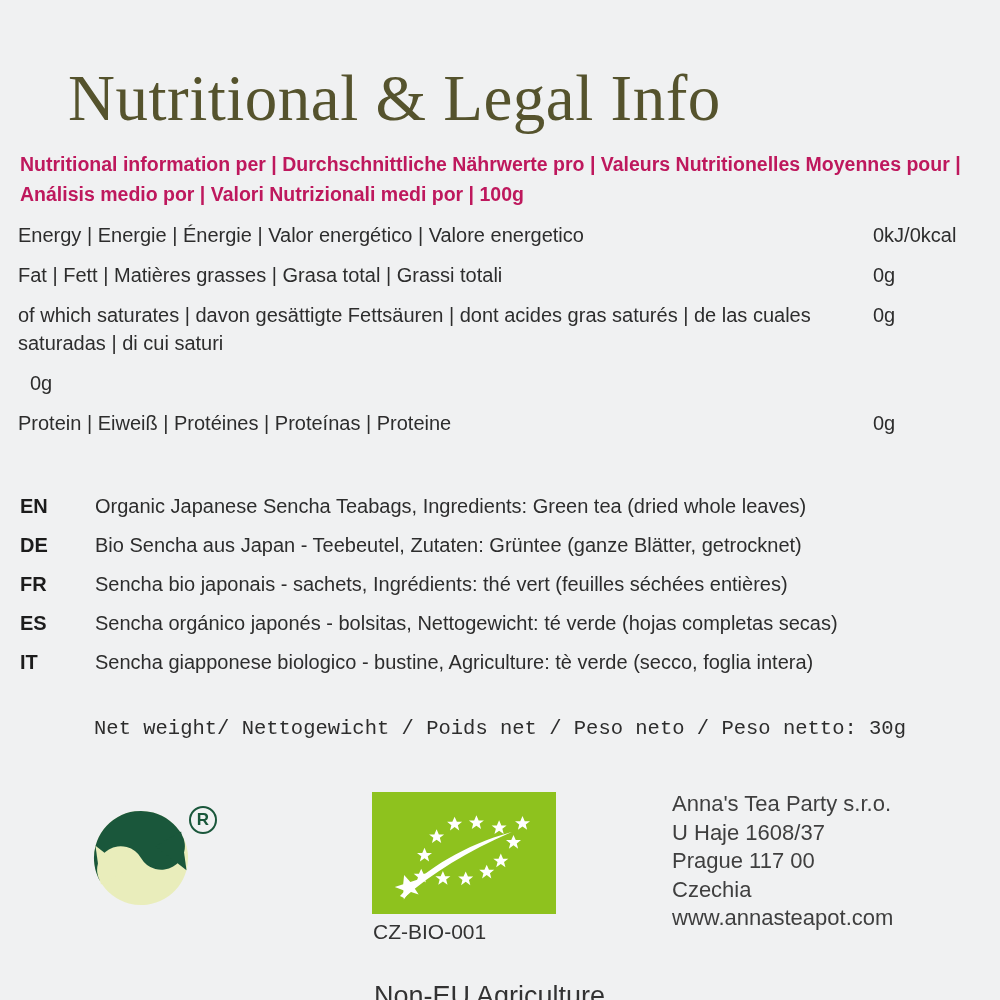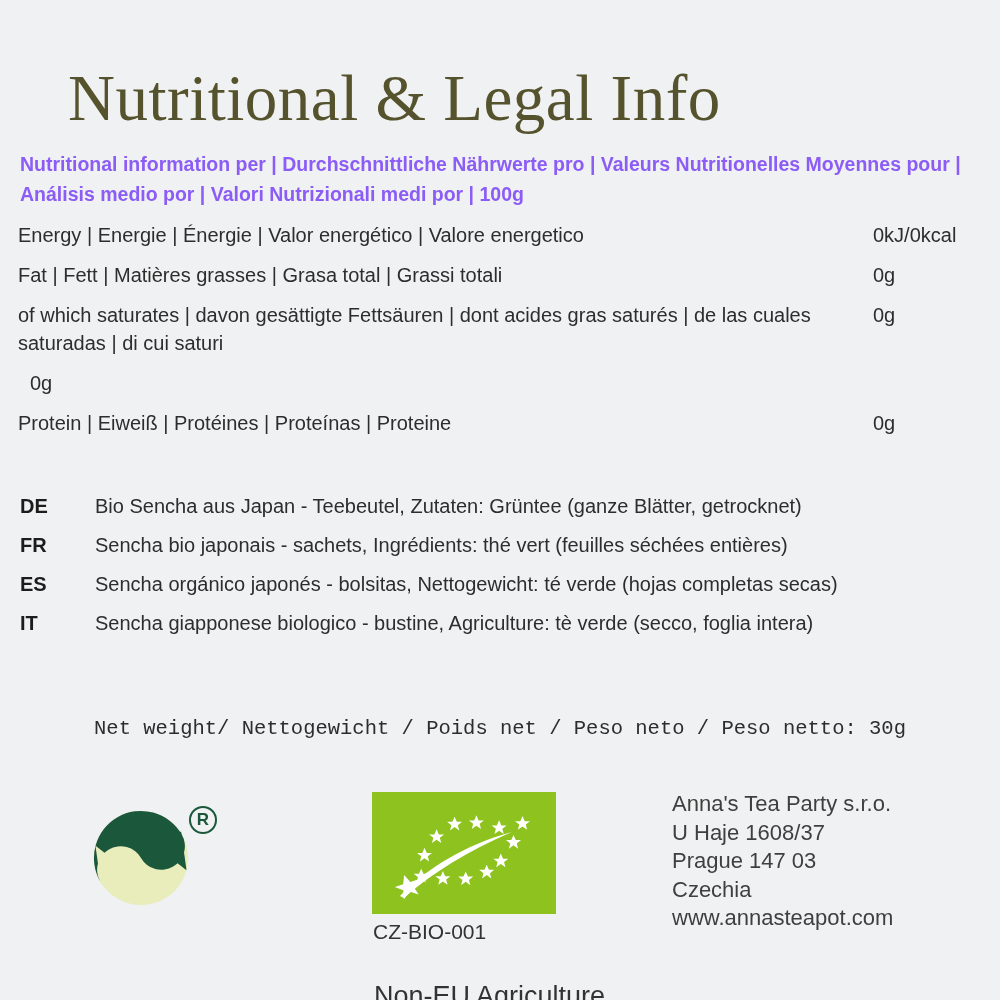--- a/index.html
+++ b/index.html
@@ -10,21 +10,21 @@
     color:#2d2d2d;
   }
   .title{
     position:absolute;left:52px;top:47px;margin:16px;
     font-family:"Liberation Serif", serif;
     font-weight:400;font-size:65px;line-height:70px;
     color:#55532d;letter-spacing:0.5px;white-space:nowrap;
   }
   .nut-header{
     position:absolute;left:20px;top:149px;width:962px;margin:0;
-    font-size:19.5px;line-height:30px;font-weight:700;color:#8b5cf6;
+    font-size:19.5px;line-height:30px;font-weight:700;color:#be185d;
   }
   .nut-table{position:absolute;left:18px;top:221px;width:964px;}
   .nut-row{display:flex;align-items:flex-start;margin-bottom:12px;}
   .nut-label{flex:none;width:843px;font-size:20px;line-height:28px;color:#2d2d2d;}
   .nut-value{flex:none;margin-left:12px;font-size:20px;line-height:28px;color:#2d2d2d;white-space:nowrap;}
   .ingredients{position:absolute;left:20px;top:492px;width:962px;}
   .ing-row{display:flex;align-items:flex-start;margin-bottom:11px;}
   .ing-lang{flex:none;width:75px;font-weight:700;font-size:20px;line-height:28px;color:#1c1c1c;}
   .ing-text{flex:1;font-size:20px;line-height:28px;color:#2d2d2d;}
   .net-weight{
@@ -79,20 +79,24 @@
       <span class="nut-value">0g</span>
     </div>
     <div class="nut-row">
       <span class="nut-label">Protein | Eiweiß | Protéines | Proteínas | Proteine</span>
       <span class="nut-value">0g</span>
     </div>
   </div>
 
   <div class="ingredients">
     <div class="ing-row">
+      <span class="ing-lang">EN</span>
+      <span class="ing-text">Organic Japanese Sencha Teabags, Ingredients: Green tea (dried whole leaves)</span>
+    </div>
+    <div class="ing-row">
       <span class="ing-lang">DE</span>
       <span class="ing-text">Bio Sencha aus Japan - Teebeutel, Zutaten: Grüntee (ganze Blätter, getrocknet)</span>
     </div>
     <div class="ing-row">
       <span class="ing-lang">FR</span>
       <span class="ing-text">Sencha bio japonais - sachets, Ingrédients: thé vert (feuilles séchées entières)</span>
     </div>
     <div class="ing-row">
       <span class="ing-lang">ES</span>
       <span class="ing-text">Sencha orgánico japonés - bolsitas, Nettogewicht: té verde (hojas completas secas)</span>
@@ -134,18 +138,18 @@
     <use href="#star" transform="translate(70.9,86.5) scale(1.25)"></use>
     <use href="#star" transform="translate(49.2,84.2) scale(1.25)"></use>
     <use href="#star" transform="translate(36,95) scale(2.1) rotate(-18)"></use>
   </svg>
   <p class="eu-code">CZ-BIO-001</p>
   <p class="eu-origin">Non-EU Agriculture</p>
 
   <div class="address">
     <div>Anna's Tea Party s.r.o.</div>
     <div>U Haje 1608/37</div>
-    <div>Prague 147 03</div>
+    <div>Prague 117 00</div>
     <div>Czechia</div>
     <div>www.annasteapot.com</div>
   </div>
 
 </div>
 
 </body></html>

